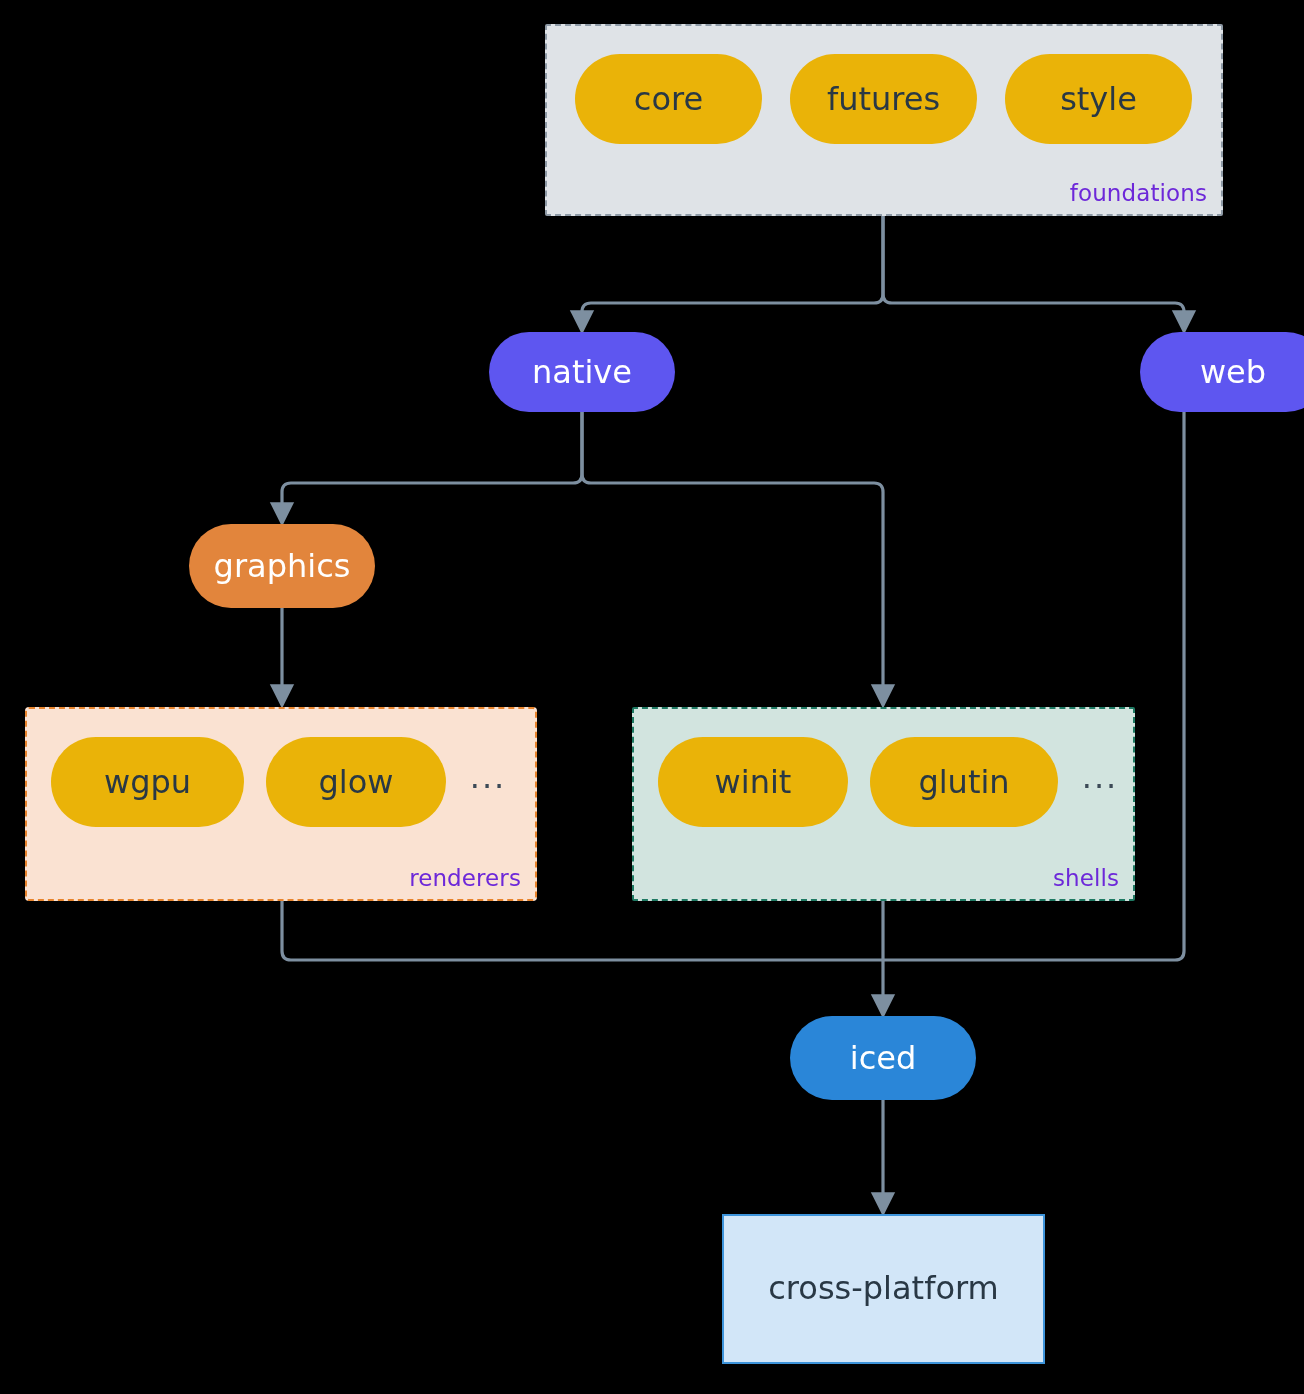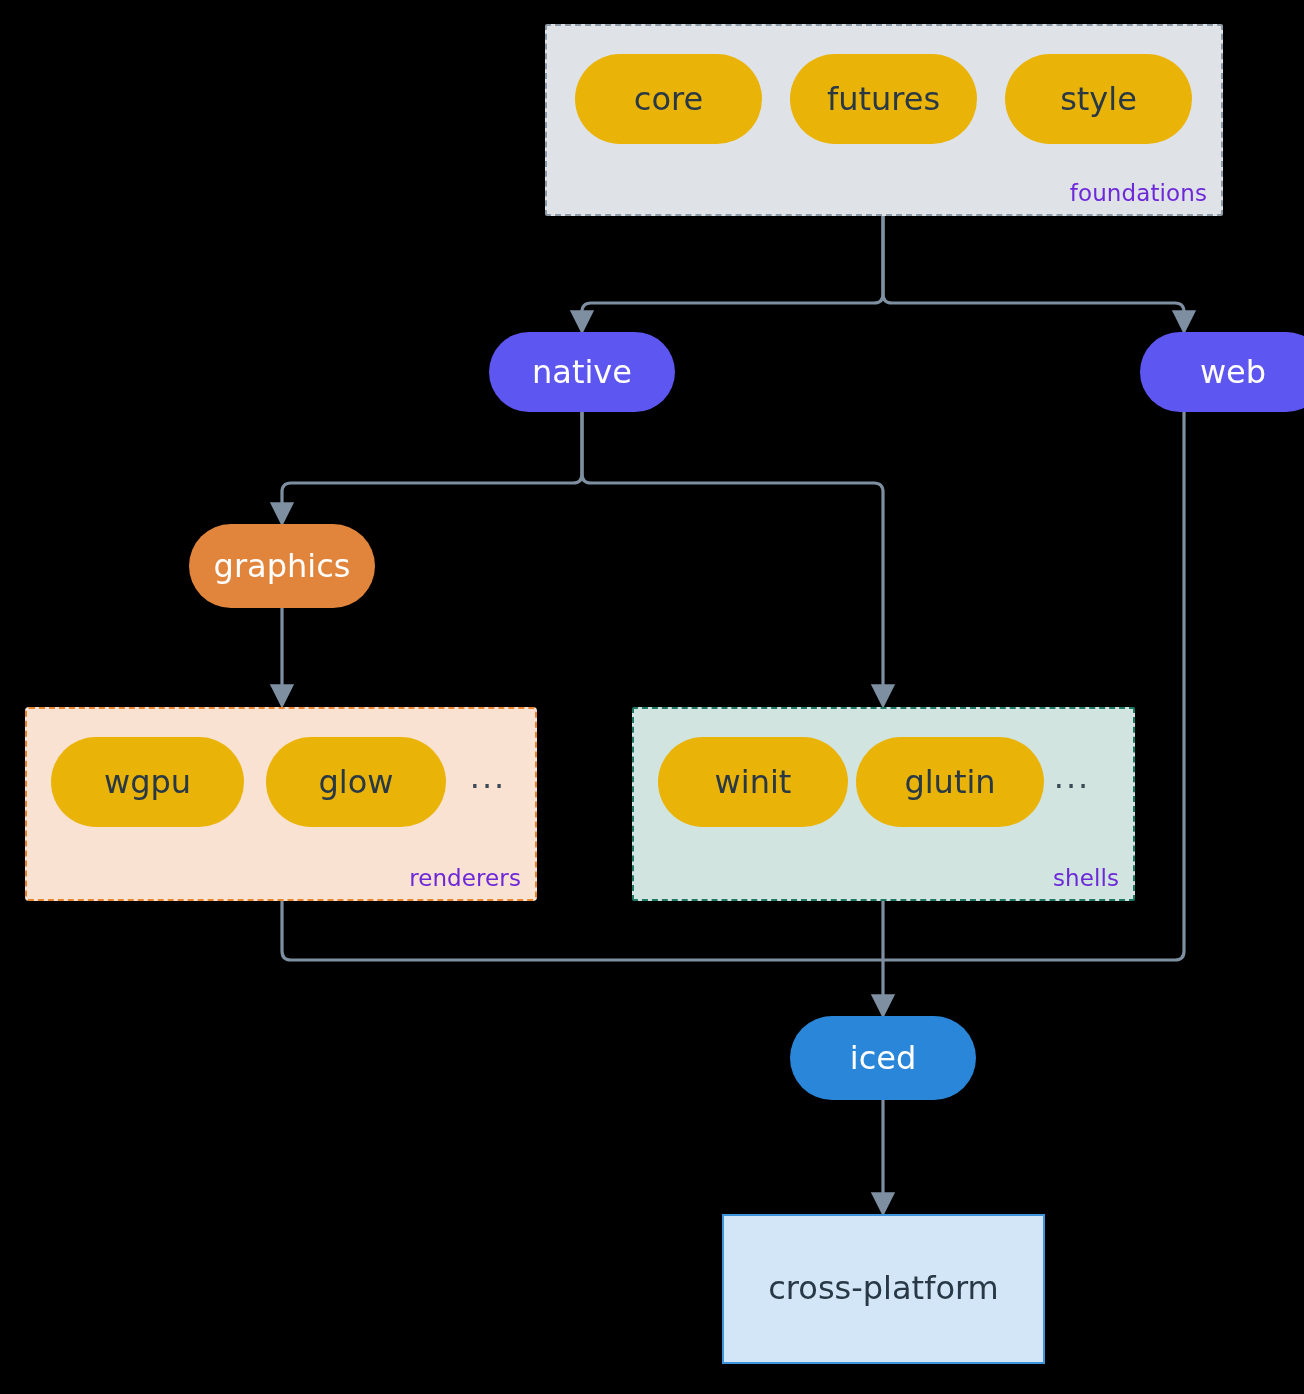--- a/index.html
+++ b/index.html
@@ -156,21 +156,21 @@
       <div class="chip" style="width:180px; height:90px;">
         <span>glow</span>
       </div>
       <div class="ellipsis" style="width:40px; height:90px;">...</div>
     </div>
     <div class="cluster-label">renderers</div>
   </div>
 
   <div class="cluster" style="left:632px; top:707px; width:503px; height:194px;
               background:#d2e4df; border-color:#1f7a63; border-radius:2px;">
-    <div class="cluster-items" style="left:24px; top:28px; height:90px; gap:8px;">
+    <div class="cluster-items" style="left:24px; top:28px; height:90px; gap:22px;">
       <div class="chip" style="width:190px; height:90px;">
         <span>winit</span>
       </div>
       <div class="chip" style="width:188px; height:90px;">
         <span>glutin</span>
       </div>
       <div class="ellipsis" style="width:40px; height:90px;">...</div>
     </div>
     <div class="cluster-label">shells</div>
   </div>

